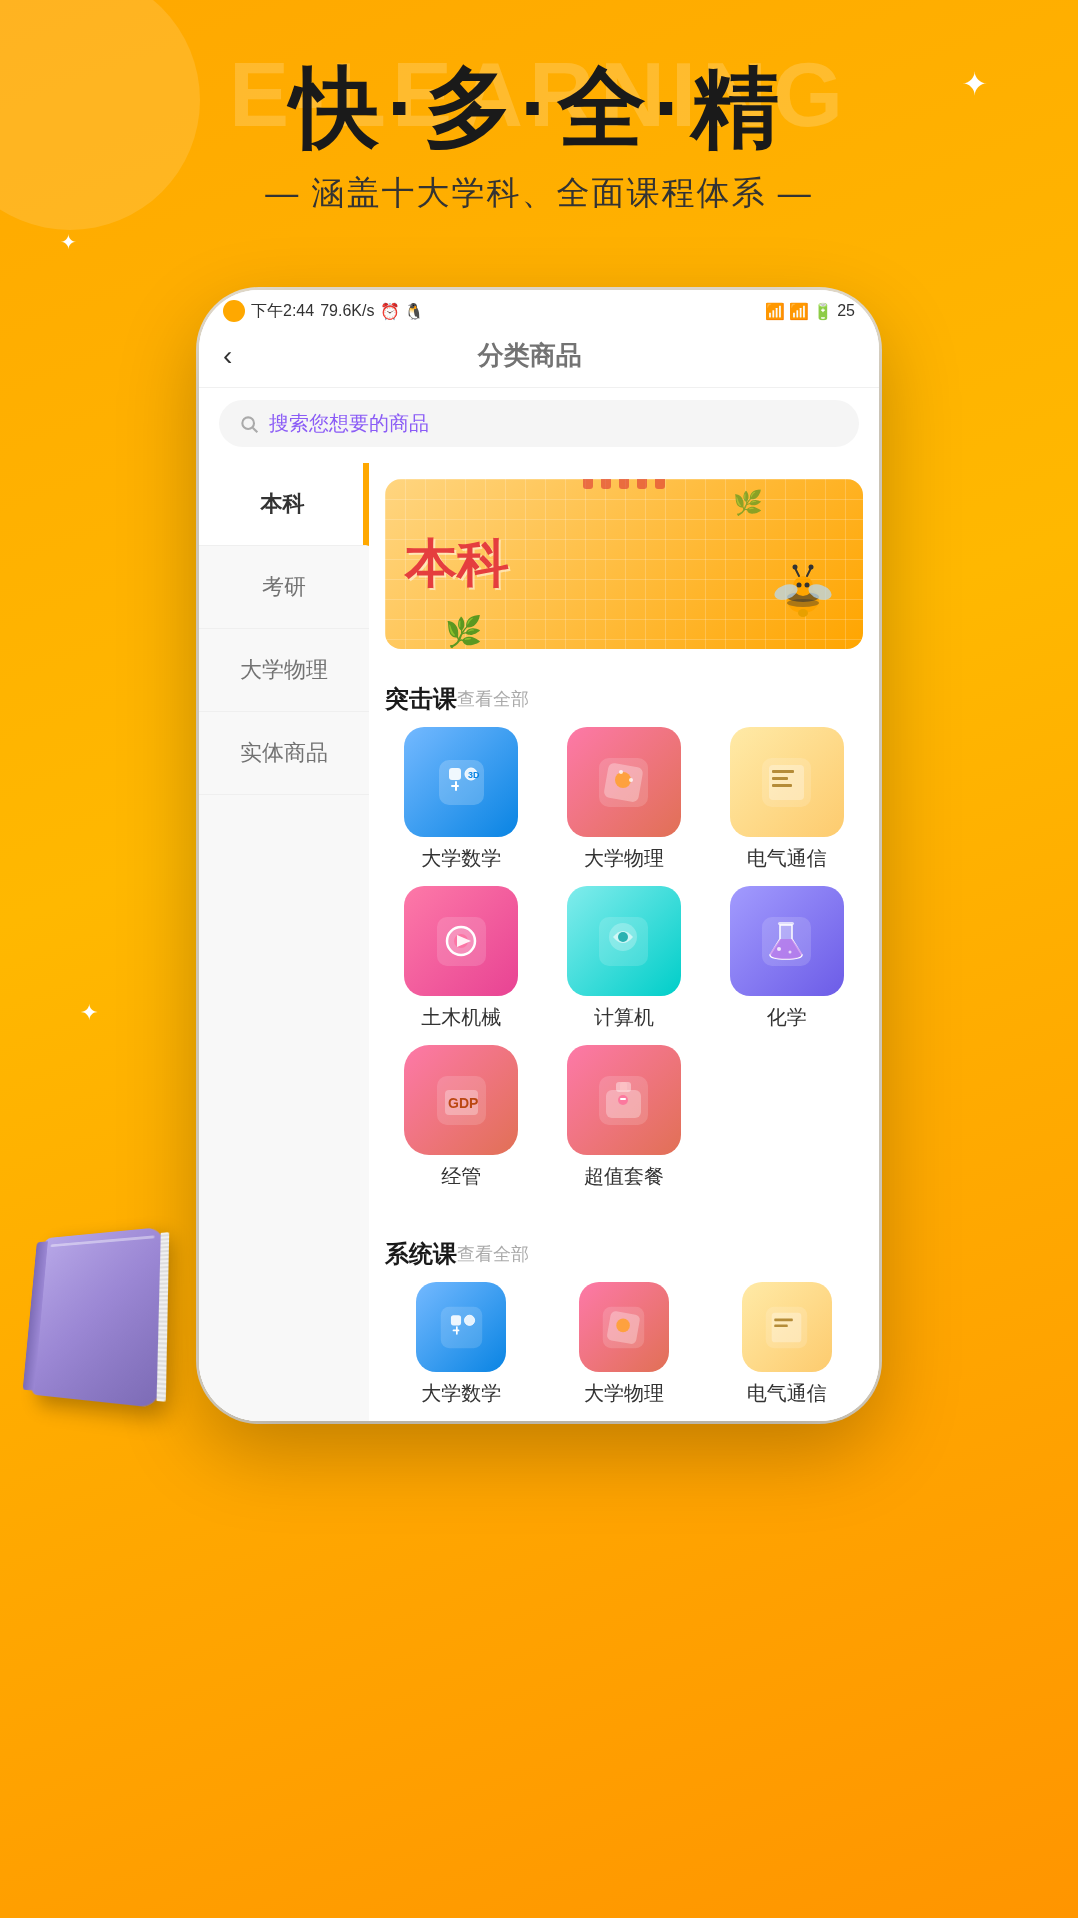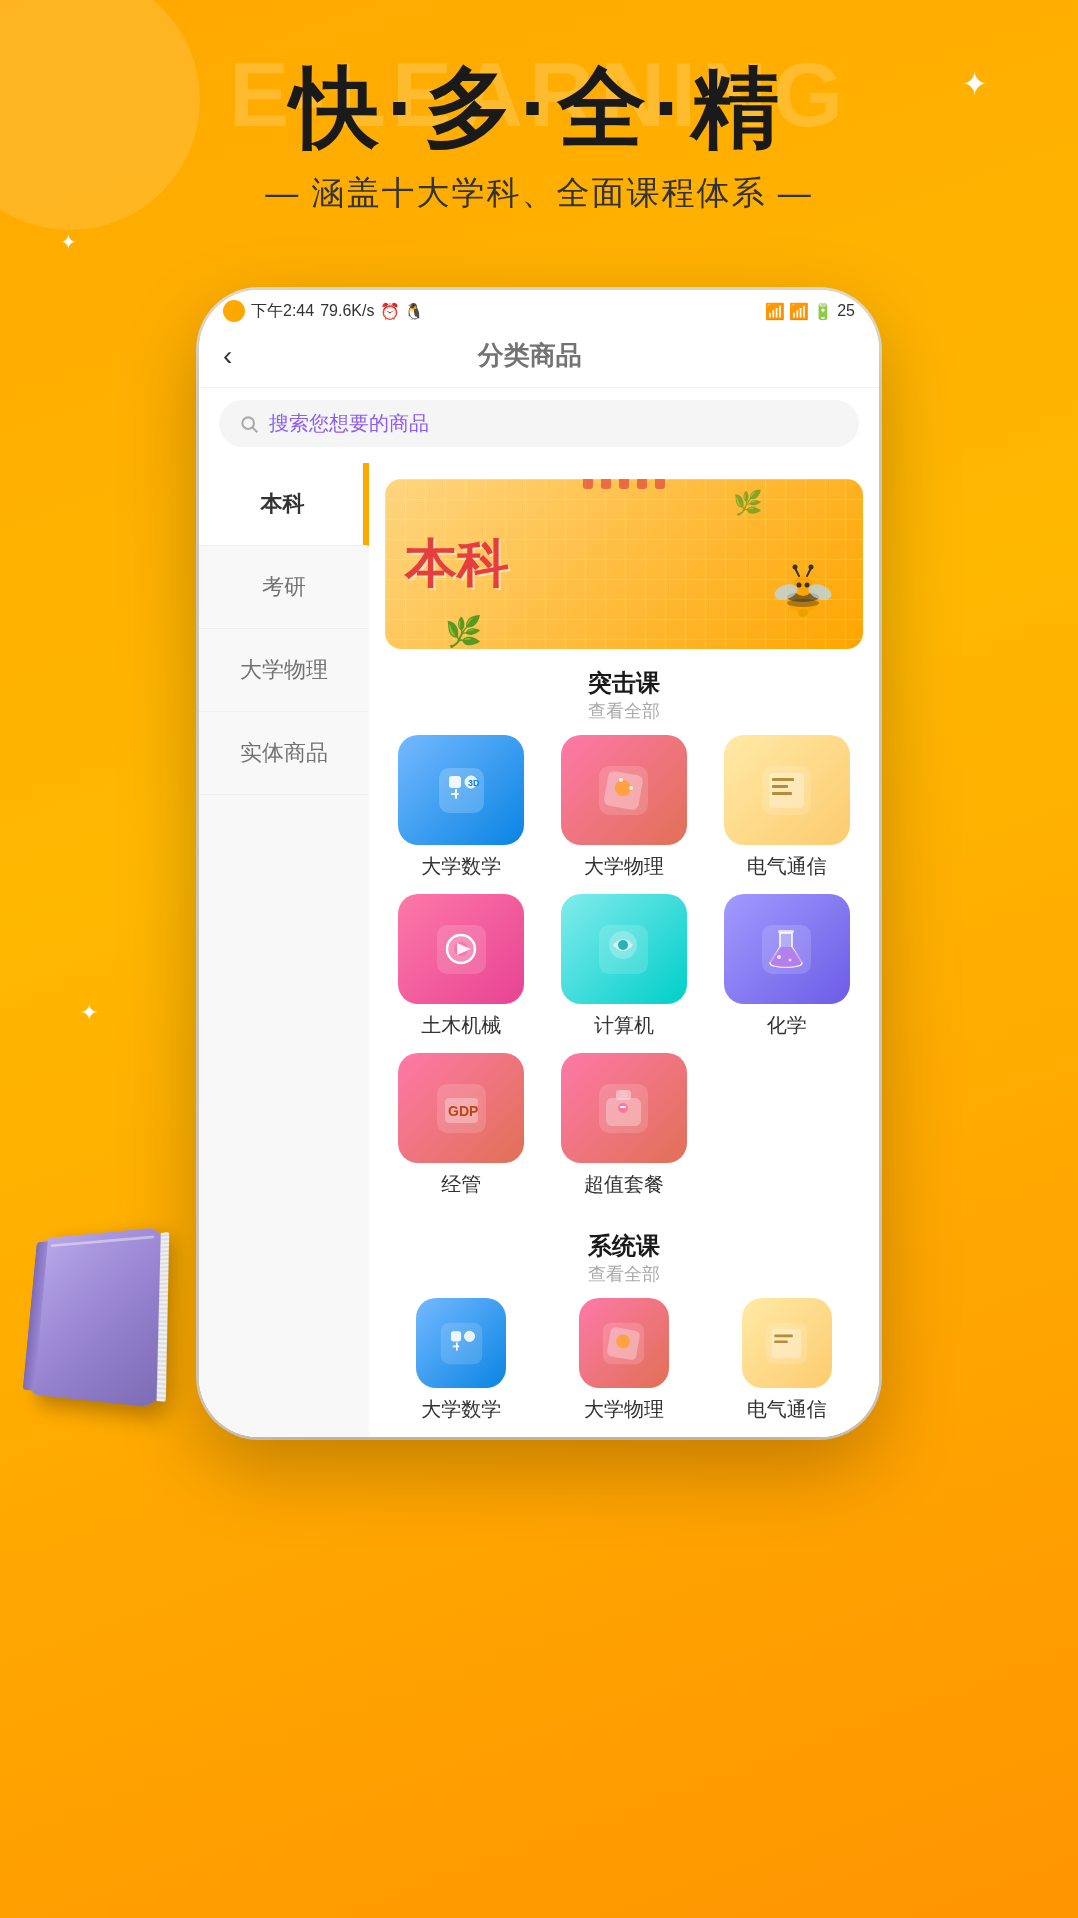--- a/index.html
+++ b/index.html
@@ -288,24 +288,23 @@
       right: 100px;
       top: 10px;
       color: #6ab04c;
       font-size: 24px;
       opacity: 0.7;
     }
 
     
     .section-header {
       display: flex;
-      justify-content: flex-end;
+      justify-content: flex-start;
       align-items: center;
-      padding: 18px 16px 8px;
-      flex-direction: column;
+      padding: 34px 16px 8px;
     }
     .section-title {
       font-size: 24px;
       font-weight: 700;
       color: #1a1a1a;
     }
     .section-link {
       font-size: 18px;
       color: #aaa;
     }
@@ -317,21 +316,21 @@
       gap: 14px 10px;
       padding: 4px 16px 14px;
     }
     .course-item {
       display: flex;
       flex-direction: column;
       align-items: center;
       gap: 8px;
     }
     .course-icon {
-      width: 126px;
+      width: 114px;
       height: 110px;
       border-radius: 20px;
       display: flex;
       align-items: center;
       justify-content: center;
       font-size: 44px;
       position: relative;
       overflow: hidden;
     }
     .course-label {
@@ -340,21 +339,21 @@
       text-align: center;
     }
 
     
     .icon-math { background: linear-gradient(135deg, #74b9ff, #0984e3); }
     .icon-physics { background: linear-gradient(135deg, #fd79a8, #e17055); }
     .icon-electric { background: linear-gradient(135deg, #ffeaa7, #fdcb6e); }
     .icon-civil { background: linear-gradient(135deg, #fd79a8, #e84393); }
     .icon-computer { background: linear-gradient(135deg, #81ecec, #00cec9); }
     .icon-chemistry { background: linear-gradient(135deg, #a29bfe, #6c5ce7); }
-    .icon-manage { background: linear-gradient(135deg, #fd79a8, #e17055); }
+    .icon-manage { background: linear-gradient(135deg, #fd79a8, #e17055); border-radius: 25px; }
     .icon-package { background: linear-gradient(135deg, #fd79a8, #e17055); }
 
     
     .bottom-courses-row {
       display: grid;
       grid-template-columns: repeat(3, 1fr);
       gap: 14px 10px;
       padding: 4px 16px 14px;
     }
   </style>

